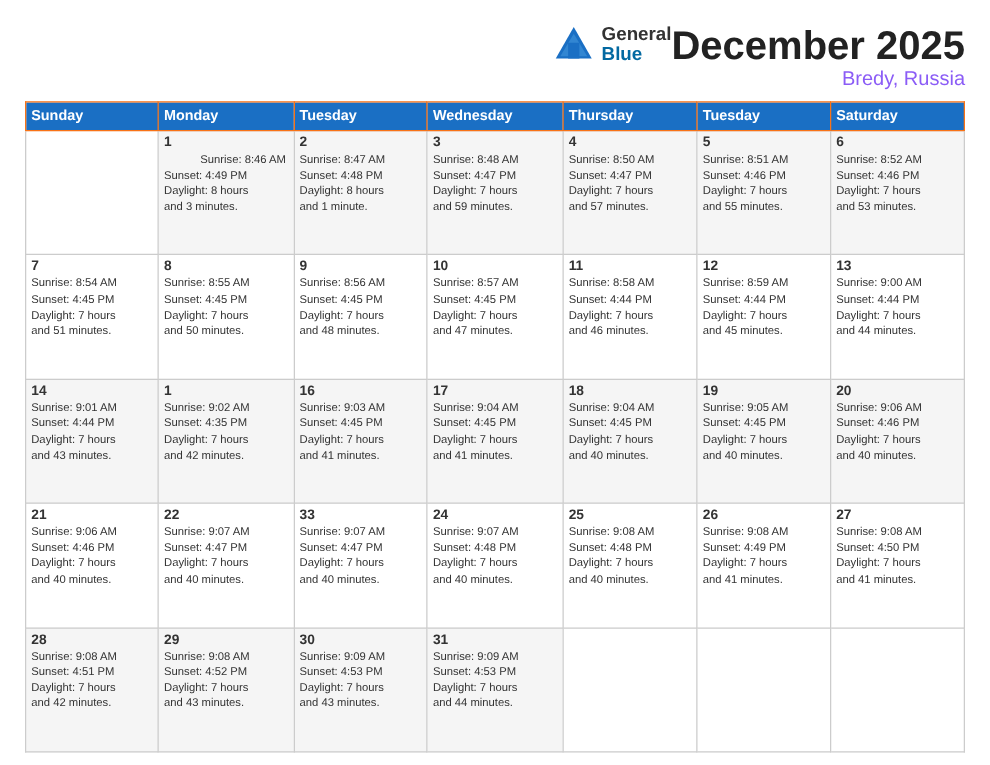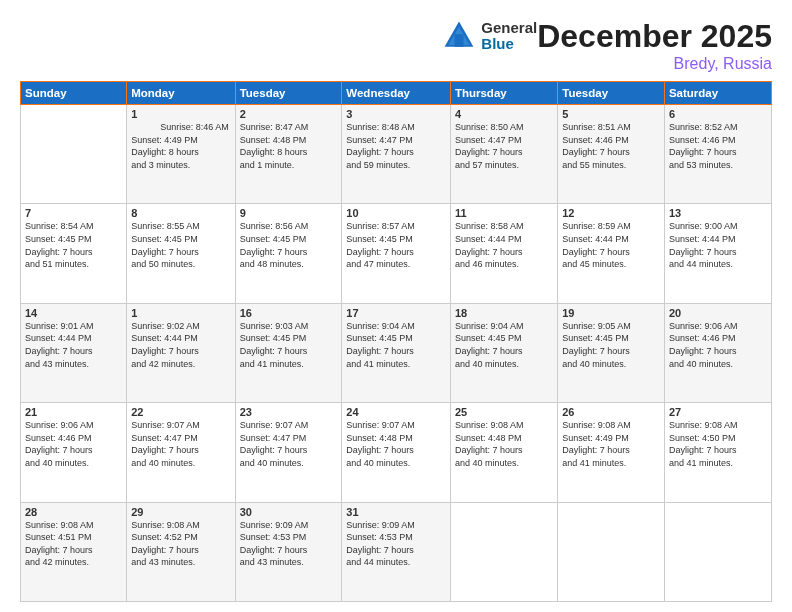--- a/index.html
+++ b/index.html
@@ -195,21 +195,21 @@
 Sunset: 4:44 PM
 Daylight: 7 hours
 and 44 minutes.</span></td>
         </tr>
         <tr>
           <td><span class="day-num">14</span><span class="day-info" style="white-space: pre-line;">Sunrise: 9:01 AM
 Sunset: 4:44 PM
 Daylight: 7 hours
 and 43 minutes.</span></td>
           <td><span class="day-num">1</span><span class="day-info" style="white-space: pre-line;">Sunrise: 9:02 AM
-Sunset: 4:44 PM
+Sunset: 4:35 PM
 Daylight: 7 hours
 and 42 minutes.</span></td>
           <td><span class="day-num">16</span><span class="day-info" style="white-space: pre-line;">Sunrise: 9:03 AM
 Sunset: 4:45 PM
 Daylight: 7 hours
 and 41 minutes.</span></td>
           <td><span class="day-num">17</span><span class="day-info" style="white-space: pre-line;">Sunrise: 9:04 AM
 Sunset: 4:45 PM
 Daylight: 7 hours
 and 41 minutes.</span></td>
@@ -228,21 +228,21 @@
         </tr>
         <tr>
           <td><span class="day-num">21</span><span class="day-info" style="white-space: pre-line;">Sunrise: 9:06 AM
 Sunset: 4:46 PM
 Daylight: 7 hours
 and 40 minutes.</span></td>
           <td><span class="day-num">22</span><span class="day-info" style="white-space: pre-line;">Sunrise: 9:07 AM
 Sunset: 4:47 PM
 Daylight: 7 hours
 and 40 minutes.</span></td>
-          <td><span class="day-num">23</span><span class="day-info" style="white-space: pre-line;">Sunrise: 9:07 AM
+          <td><span class="day-num">33</span><span class="day-info" style="white-space: pre-line;">Sunrise: 9:07 AM
 Sunset: 4:47 PM
 Daylight: 7 hours
 and 40 minutes.</span></td>
           <td><span class="day-num">24</span><span class="day-info" style="white-space: pre-line;">Sunrise: 9:07 AM
 Sunset: 4:48 PM
 Daylight: 7 hours
 and 40 minutes.</span></td>
           <td><span class="day-num">25</span><span class="day-info" style="white-space: pre-line;">Sunrise: 9:08 AM
 Sunset: 4:48 PM
 Daylight: 7 hours

